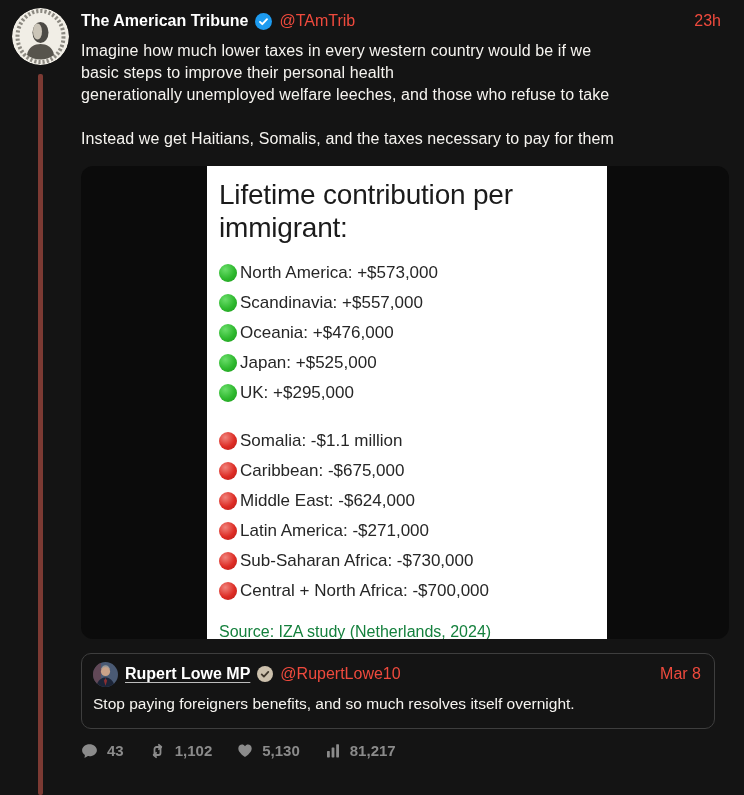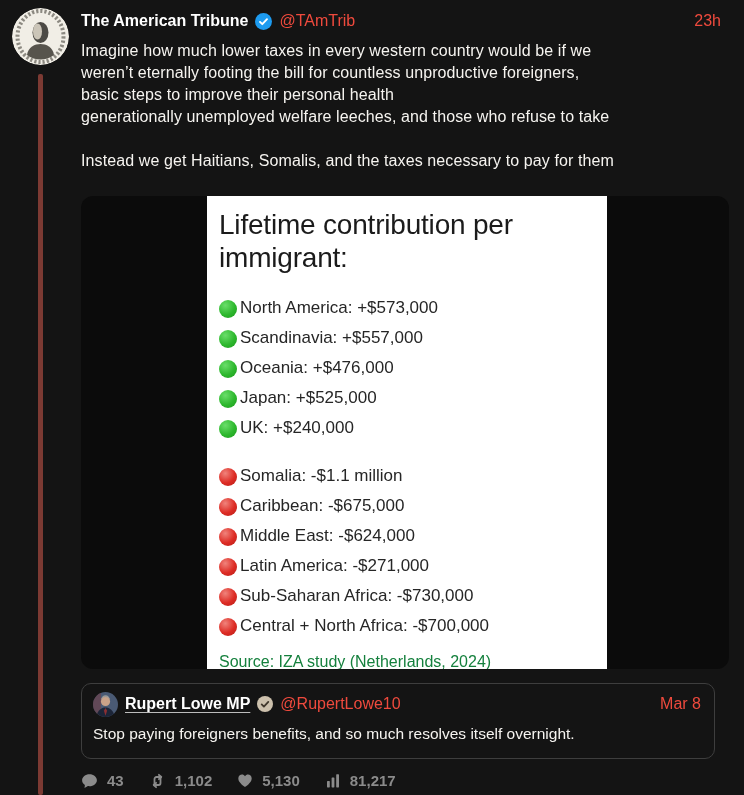--- a/index.html
+++ b/index.html
@@ -18,25 +18,25 @@
   .thread-line{position:absolute;left:38px;top:74px;bottom:0;width:5px;background:var(--thread_line);border-radius:2px}
   .avatar{position:absolute;left:12px;top:8px;width:57px;height:57px;border-radius:50%;overflow:hidden;cursor:pointer}
   .content{margin-left:81px;width:654px;padding-top:10px;position:relative}
   .hrow{display:flex;align-items:center;gap:7px;height:22px}
   .name{font-weight:bold;font-size:16px;color:#fff;white-space:nowrap}
   .badge{width:17px;height:17px;flex:none;display:block}
   .handle{font-size:16px;color:var(--accent);white-space:nowrap}
   .time{margin-left:auto;font-size:16px;color:var(--accent);padding-right:14px}
   .body-text{margin-top:8px;font-size:16px;line-height:22px;color:var(--text);letter-spacing:.1px}
   .body-text.second{margin-top:22px}
-  .image-card{margin-top:24px;width:648px;height:473px;background:var(--card_bg);border-radius:12px;position:relative;overflow:hidden;cursor:pointer}
+  .image-card{margin-top:16px;width:648px;height:473px;background:var(--card_bg);border-radius:12px;position:relative;overflow:hidden;cursor:pointer}
   .white-panel{position:absolute;left:126px;top:0;width:400px;height:473px;background:#ffffff;padding:12px 8px 0 12px}
   .img-heading{font-size:28px;line-height:33px;color:#1b1b1b;letter-spacing:-.2px;font-weight:400}
   .ilist{margin-top:14px}
-  .irow{display:flex;align-items:flex-end;height:30px;font-size:17px;color:#262626;white-space:nowrap}
+  .irow{display:flex;align-items:center;height:30px;font-size:17px;color:#262626;white-space:nowrap}
   .dot{width:18px;height:18px;border-radius:50%;margin-right:3px;flex:none}
   .dot.green{background:radial-gradient(circle at 35% 30%,#6ade6a,#2eb82e 55%,#1c9a1c)}
   .dot.red{background:radial-gradient(circle at 35% 30%,#f0837b,#dd2c25 55%,#b51d17)}
   .group-gap{height:18px}
   .img-source{margin-top:17px;font-size:16px;color:#15803d}
   .quote{margin-top:14px;margin-right:20px;border:1px solid var(--quote_border);border-radius:10px;padding:9px 11px 14px;cursor:pointer}
   .q-avatar{width:25px;height:25px;border-radius:50%;overflow:hidden;flex:none}
   .q-name{font-weight:bold;font-size:16px;color:#fff;white-space:nowrap;text-decoration:underline;text-decoration-color:#bdbdbd;text-decoration-thickness:1px;text-underline-offset:3px}
   .q-badge{width:16px;height:16px;flex:none;display:block}
   .q-time{margin-left:auto;font-size:16px;color:var(--accent);padding-right:2px}
@@ -68,21 +68,20 @@
       <svg class="badge" viewBox="0 0 17 17">
         <circle cx="8.5" cy="8.5" r="8.5" fill="#1d9bf0"></circle>
         <path d="M5 8.9l2.3 2.3 4.7-5" stroke="#fff" stroke-width="1.9" fill="none" stroke-linecap="round" stroke-linejoin="round"></path>
       </svg>
       <span class="handle">@TAmTrib</span>
       <span class="time">23h</span>
     </div>
 
     <div class="body-text">
       <div>Imagine how much lower taxes in every western country would be if we</div>
-      <div>weren’t eternally footing the bill for countless unproductive foreigners,</div>
       <div>basic steps to improve their personal health</div>
       <div>generationally unemployed welfare leeches, and those who refuse to take</div>
     </div>
     <div class="body-text second">Instead we get Haitians, Somalis, and the taxes necessary to pay for them</div>
 
     <div class="image-card">
       <div class="white-panel">
         <div class="img-heading">
           <div>Lifetime contribution per</div>
           <div>immigrant:</div>
@@ -99,21 +98,21 @@
           <div class="irow">
               <span class="dot green"></span>
               <span>Oceania: +$476,000</span>
             </div>
           <div class="irow">
               <span class="dot green"></span>
               <span>Japan: +$525,000</span>
             </div>
           <div class="irow">
               <span class="dot green"></span>
-              <span>UK: +$240,000</span>
+              <span>UK: +$295,000</span>
             </div>
           <div class="group-gap"></div>
           <div class="irow">
               <span class="dot red"></span>
               <span>Somalia: -$1.1 million</span>
             </div>
           <div class="irow">
               <span class="dot red"></span>
               <span>Caribbean: -$675,000</span>
             </div>

